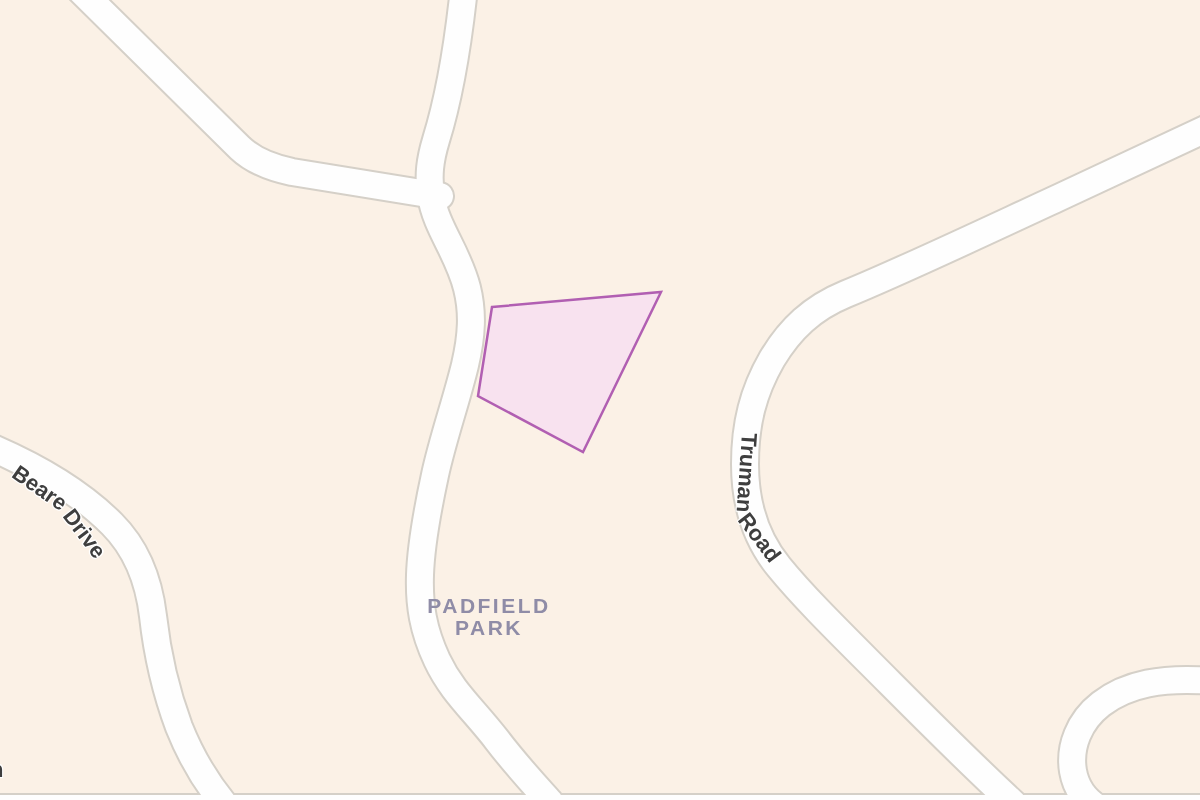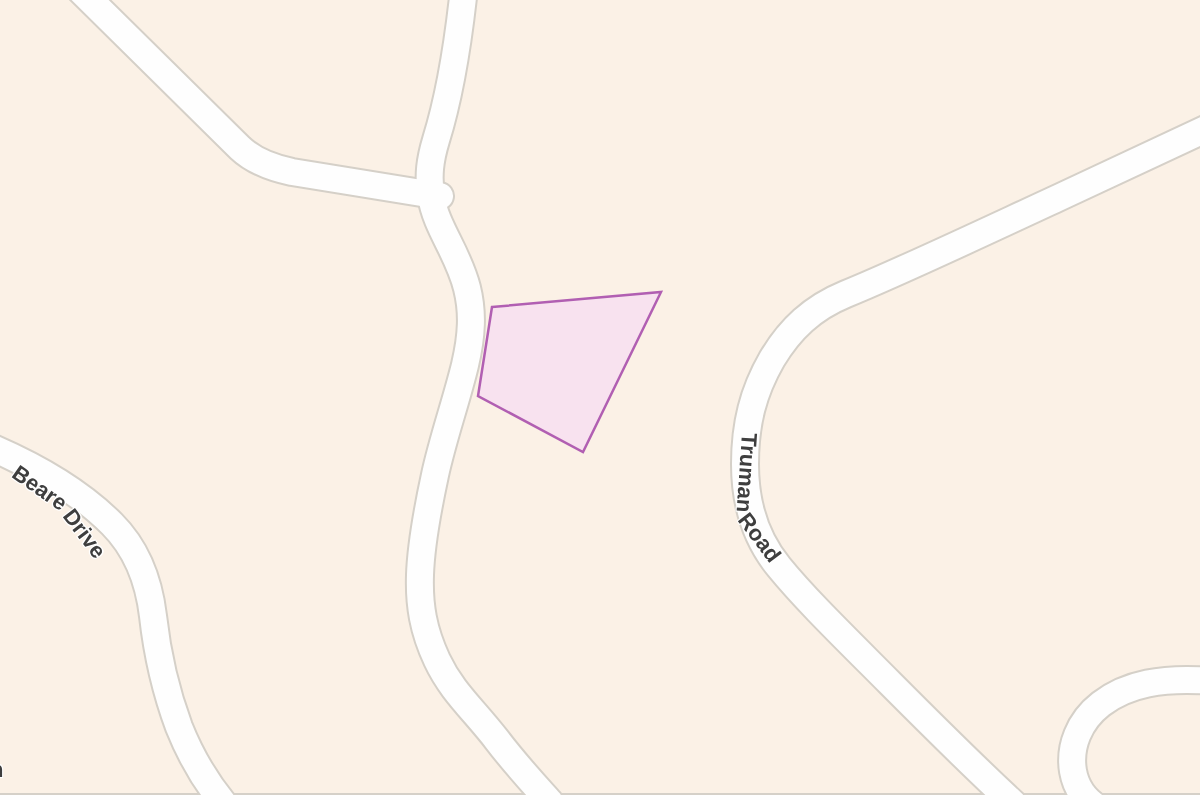--- a/index.html
+++ b/index.html
@@ -111,14 +111,18 @@
     <polygon class="parcel" points="492,307 661,292 583,452 478,396" fill="#f8e2ef"></polygon>
   </svg>
 
   <div class="map-label road-label lbl-beare">Beare</div>
   <div class="map-label road-label lbl-drive">Drive</div>
   <div class="map-label road-label lbl-truman">Truman</div>
   <div class="map-label road-label lbl-road">Road</div>
 
   <div class="map-label lbl-fragment">n</div>
 
+  <div class="park-label">
+    <div>PADFIELD</div>
+    <div>PARK</div>
+  </div>
 
 </div>
 
 </body></html>

